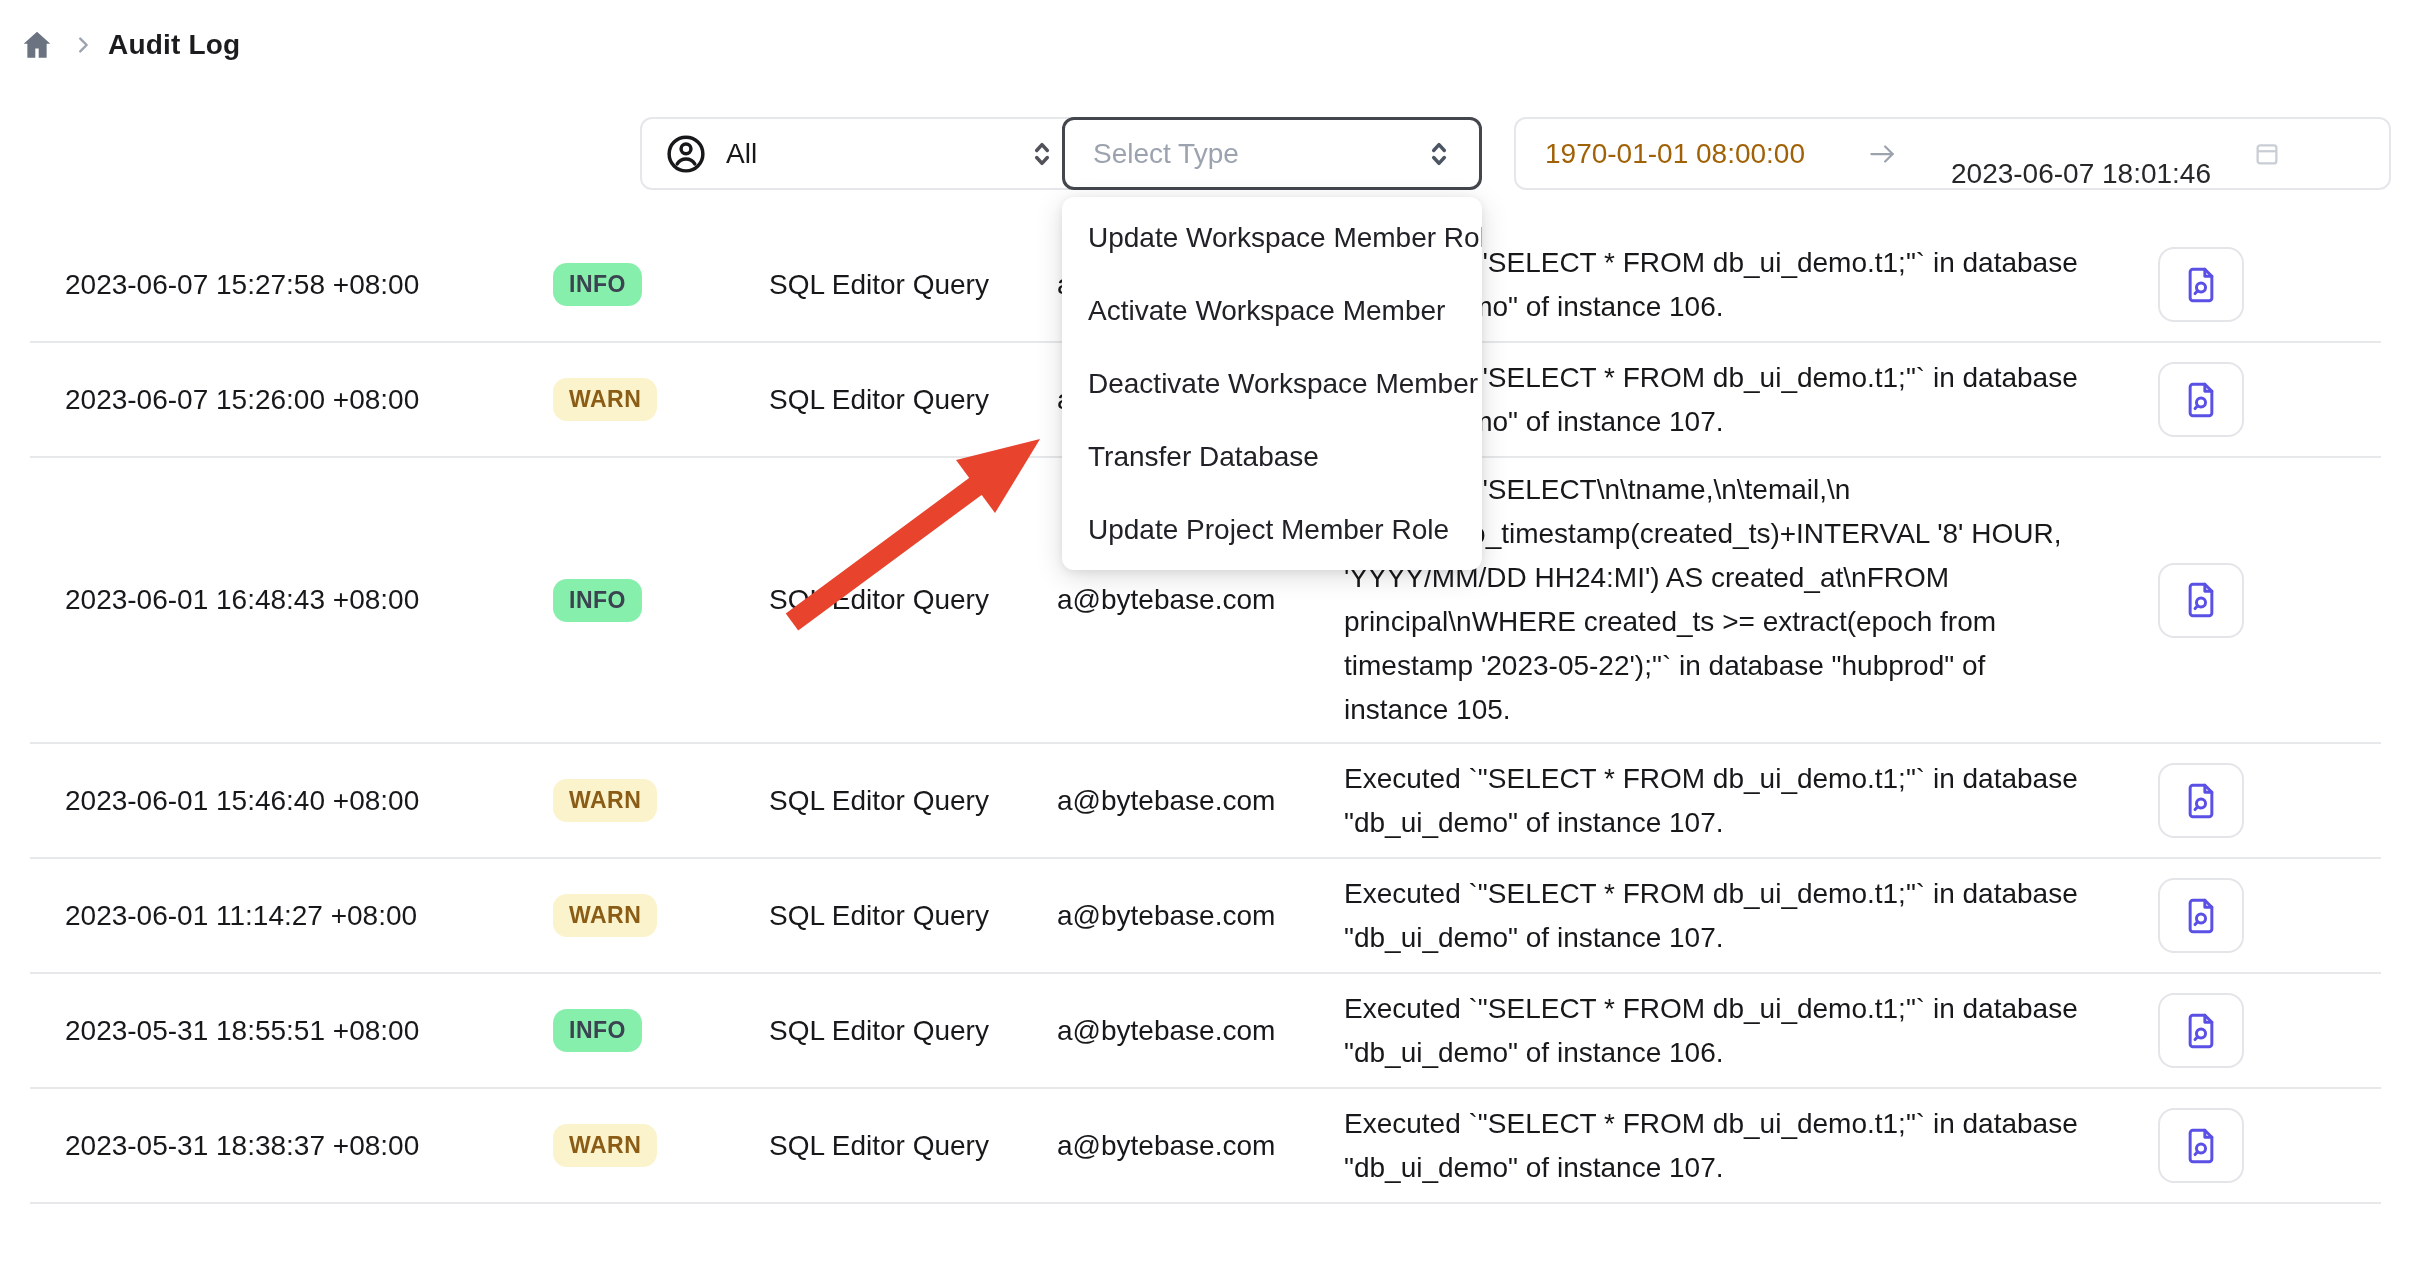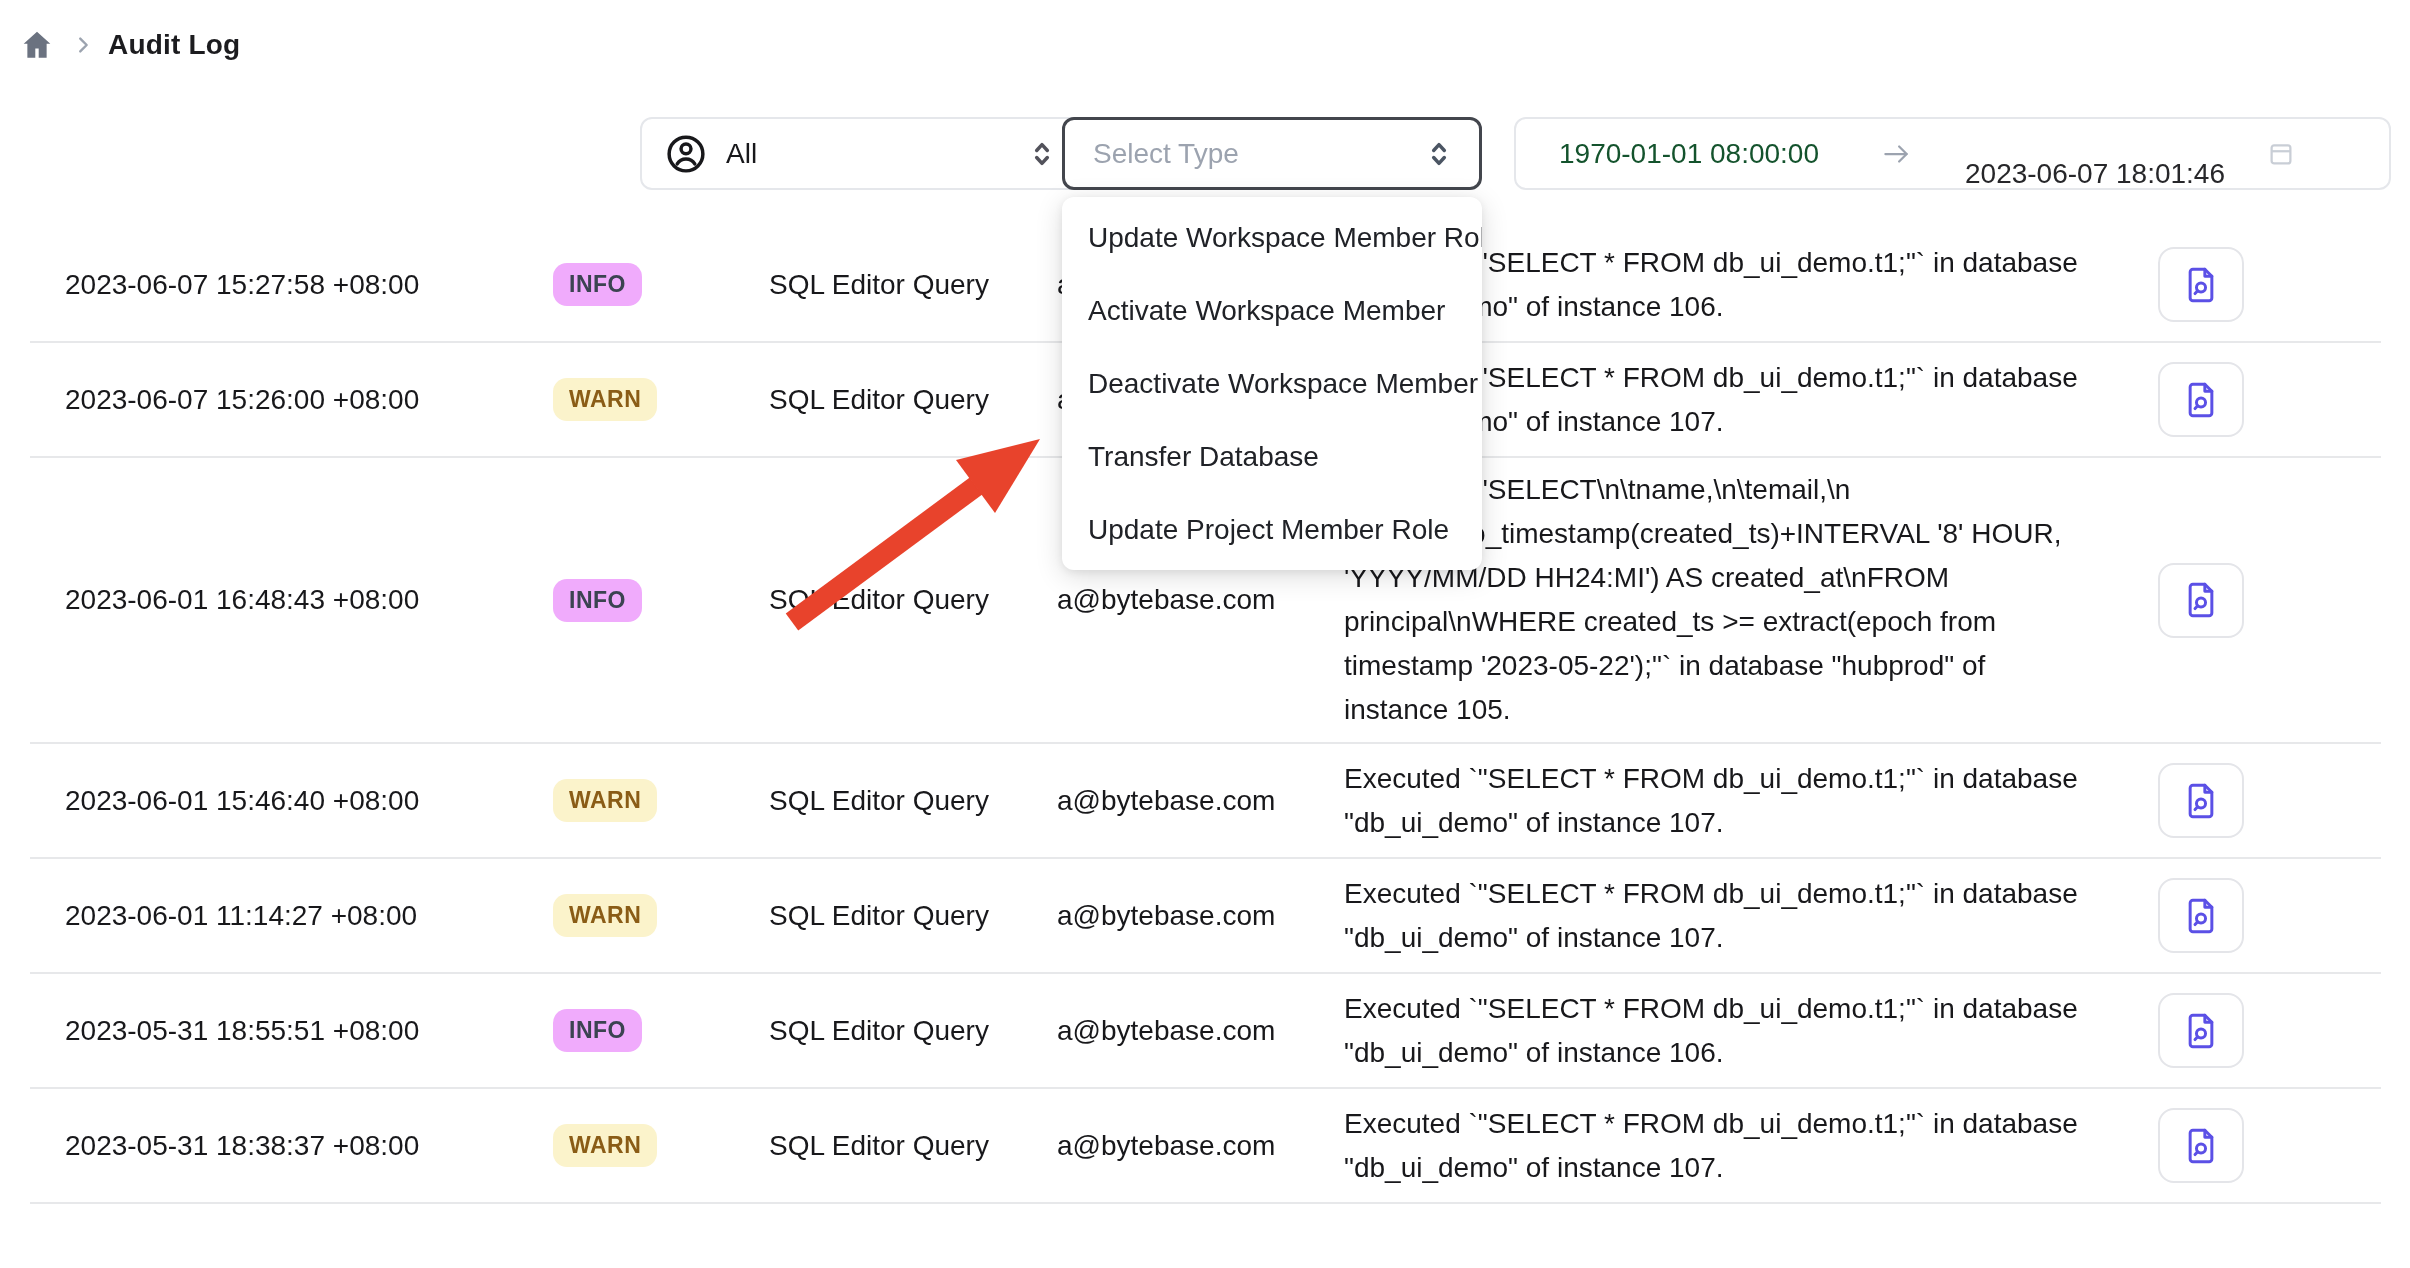--- a/index.html
+++ b/index.html
@@ -18,37 +18,37 @@
   .select-box { position:absolute; top:0; height:73px; background:#fff; border:2px solid #e5e7eb;
                 border-radius:12px; display:flex; align-items:center; }
   .actor-select { left:640px; width:446px; padding:0 26px 0 22px; cursor:pointer; }
   .actor-select .sel-label { font-size:28px; color:#18181b; margin-left:18px; flex:1; }
   .type-select { left:1062px; width:420px; border:3px solid #43464d; padding:0 24px 0 28px; cursor:pointer; }
   .type-select .sel-placeholder { font-size:28px; color:#9ca3af; flex:1; }
   .unfold { flex:none; display:flex; }
 
   .date-range { position:absolute; left:1514px; top:0; width:877px; height:73px; background:#fff;
                 border:2px solid #e5e7eb; border-radius:12px; display:flex; align-items:center; cursor:pointer; }
-  .date-range .d-start { margin-left:43px; font-size:28px; color:#14532d; }
+  .date-range .d-start { margin-left:29px; font-size:28px; color:#a16207; }
   .date-range .d-arrow { margin:0 54px 0 62px; display:flex; }
   .date-range .d-end { font-size:28px; color:#27272a;margin-top:40px; }
   .date-range .d-cal { margin-left:41px; display:flex; }
 
   
   .audit-table { position:absolute; left:30px; top:228px; width:2351px; }
   .thead, .trow { display:grid; grid-template-columns:488px 216px 288px 287px 776px 296px; padding-left:35px; }
   .thead { height:67px; background:#f8f9fb; border-bottom:2px solid #e7e8ea; border-radius:6px 6px 0 0; align-items:center; }
   .thead .th { font-size:24px; font-weight:500; color:#6b7280; }
   .thead .th-payload { padding-left:38px; }
   .trow { min-height:115px; border-bottom:2px solid #e7e8ea; align-items:center; }
   .trow.row-tall { min-height:268px; }
   .cell { font-size:28px; color:#18181b; }
   .c-comment { line-height:44px; padding:10px 10px 10px 0; }
   .badge { display:inline-block; font-size:23px; font-weight:700; border-radius:14px; padding:8px 16px; letter-spacing:0.5px; }
-  .badge.info { background:#f0abfc; color:#3b4351; }
+  .badge.info { background:#86efac; color:#3b4351; }
   .badge.warn { background:#fbf3cb; color:#8a5c16; }
   .c-payload { padding-left:38px; }
   .payload-btn { width:86px; height:75px; background:#fff; border:2px solid #e4e5e9; border-radius:16px;
                  display:flex; align-items:center; justify-content:center; cursor:pointer; }
 
   
   .type-menu { position:absolute; left:1062px; top:197px; width:420px; background:#fff; border-radius:12px;
                padding:4px 0; z-index:30;
                box-shadow:0 6px 28px rgba(0,0,0,0.14), 0 2px 8px rgba(0,0,0,0.07); }
   .type-menu .menu-item { height:73px; line-height:73px; padding:0 76px 0 26px; font-size:28px; color:#202227;

